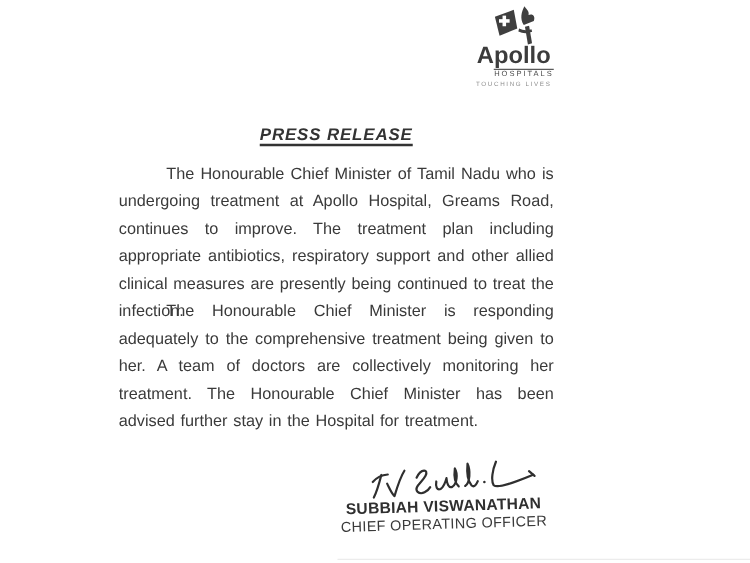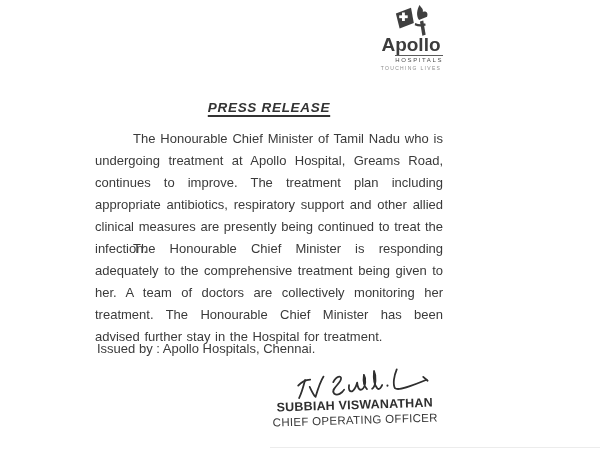--- a/index.html
+++ b/index.html
@@ -158,21 +158,20 @@
       <div class="logo-sub">HOSPITALS</div>
       <div class="logo-tag">TOUCHING LIVES</div>
     </div>
 
 
     <div class="doc-title">PRESS RELEASE</div>
 
     <p class="para para-1">The Honourable Chief Minister of Tamil Nadu who is undergoing treatment at Apollo Hospital, Greams Road, continues to improve. The treatment plan including appropriate antibiotics, respiratory support and other allied clinical measures are presently being continued to treat the infection.</p>
     <p class="para para-2">The Honourable Chief Minister is responding adequately to the comprehensive treatment being given to her. A team of doctors are collectively monitoring her treatment. The Honourable Chief Minister has been advised further stay in the Hospital for treatment.</p>
 
-    <div class="issued-line">Issued by : Apollo Hospitals, Chennai.</div>
 
     <svg class="signature-svg" width="145" height="34" viewBox="0 0 140 30">
       <g fill="none" stroke="#2f2f2f" stroke-width="1.7" stroke-linecap="round" stroke-linejoin="round">
         <path d="M5 13 C9 9 13 8 17 8"></path>
         <path d="M12 8 C10 14 8 20 5 25"></path>
         <path d="M16 15 C18 20 19 23 21 25 C24 17 27 10 30 6"></path>
         <path d="M39 12 C43 5 49 6 46 11 C43 16 36 19 39 23 C42 26 47 23 49 20"></path>
         <path d="M54 16 C53 20 54 23 57 22 C60 20 61 17 62 14 C62 18 63 22 66 21 C70 19 71 11 69 7 C68 12 68 18 71 21"></path>
         <path d="M76 21 C80 19 81 9 79 4 C78 10 78 17 81 21 C83 23 85 20 86 18"></path>
         <circle cx="91" cy="19" r="1" fill="#2f2f2f" stroke="none"></circle>

